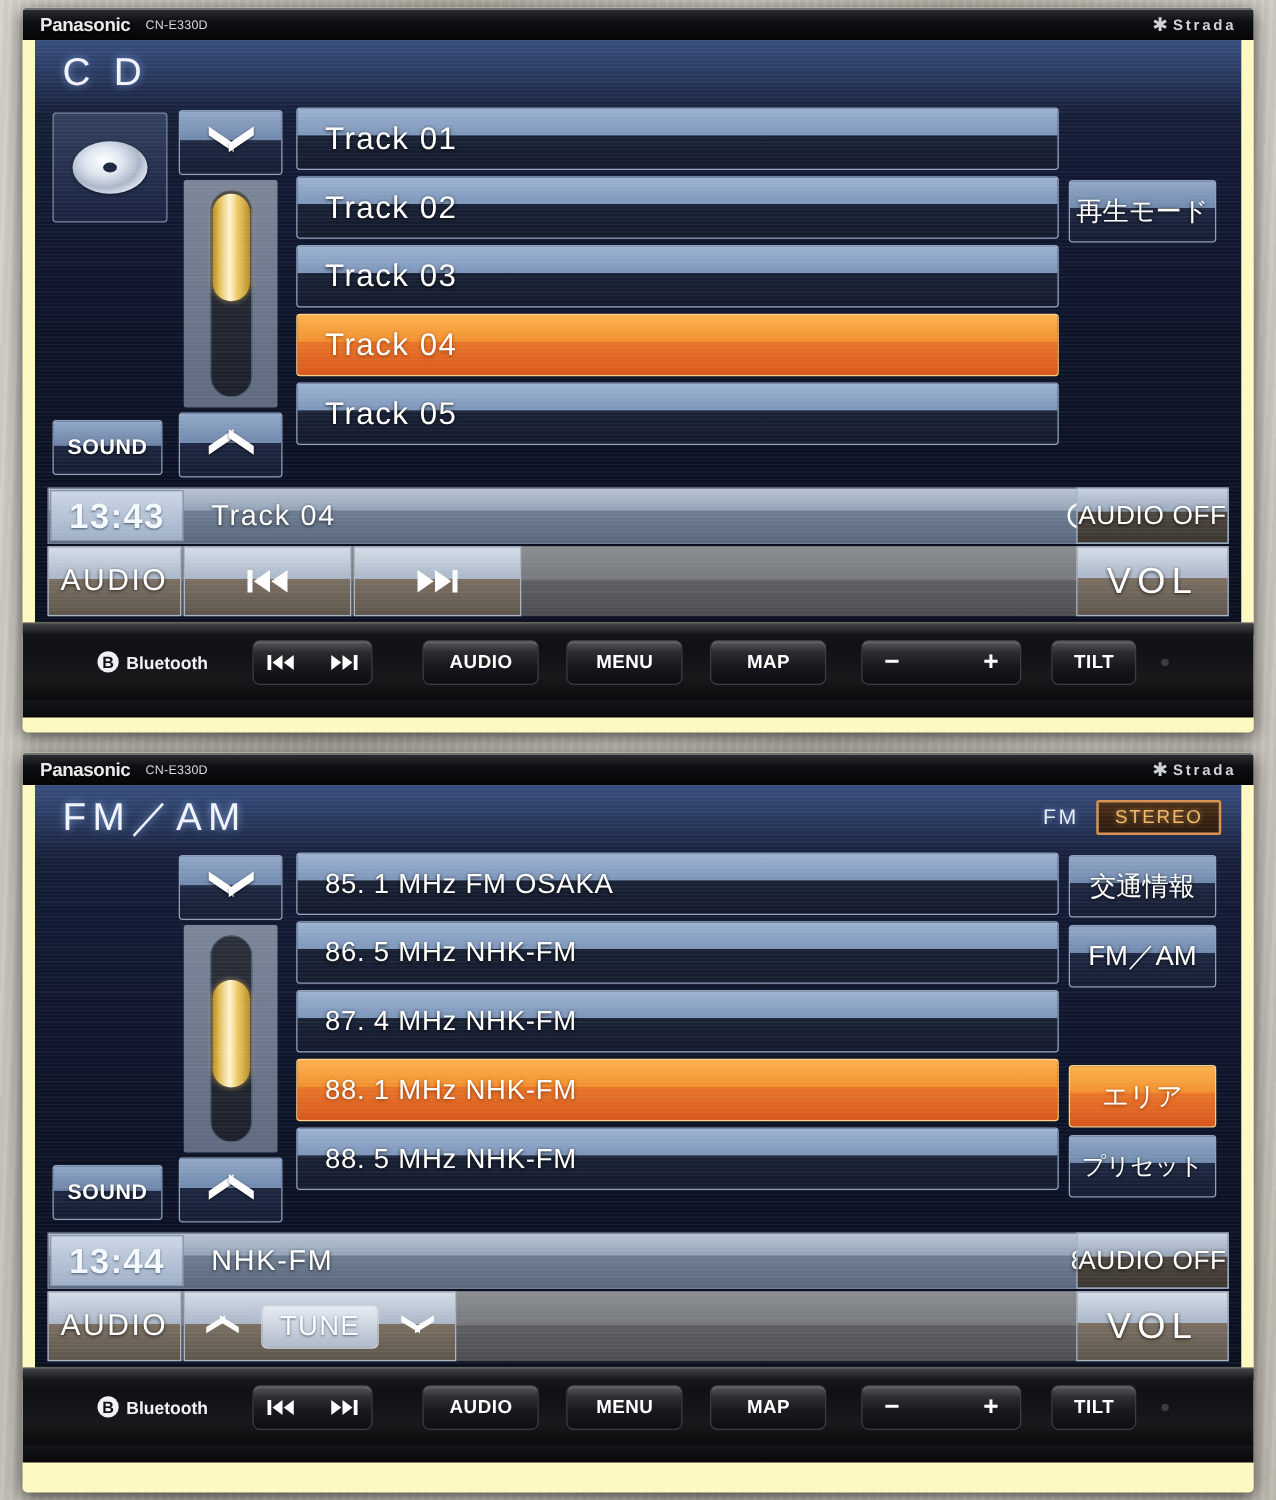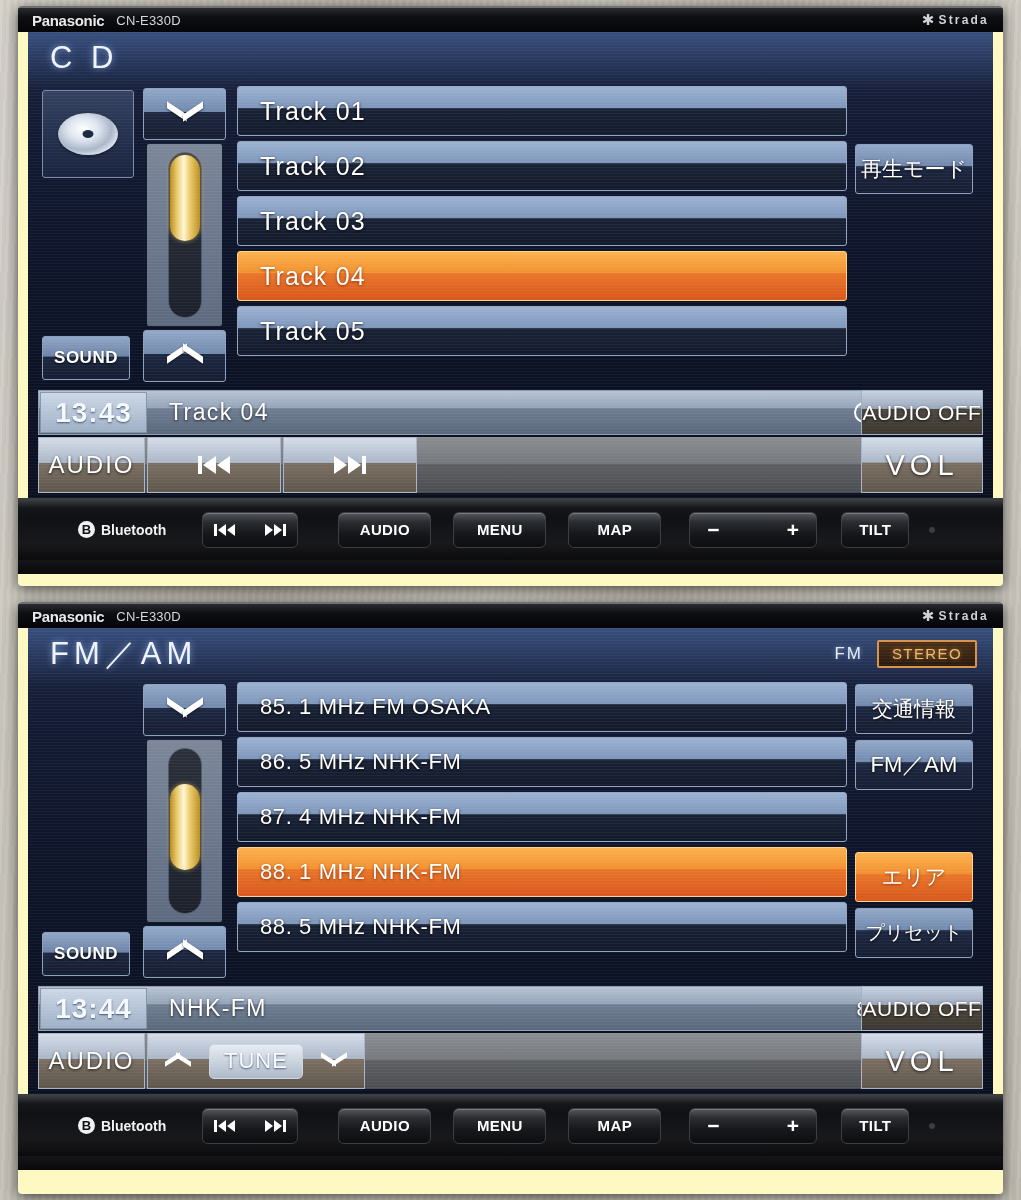--- a/index.html
+++ b/index.html
@@ -52,21 +52,21 @@
   }
   .brand {
     color: #e9e9ec;
     font-size: 15px;
     font-weight: bold;
     letter-spacing: -0.3px;
     text-shadow: 0 1px 1px #000;
   }
   .model {
     color: #d6d7da;
-    font-size: 13px;
+    font-size: 10px;
     margin-left: 12px;
     letter-spacing: .2px;
   }
   .strada {
     margin-left: auto;
     color: #cfd2d8;
     font-size: 12px;
     letter-spacing: 2.2px;
     font-weight: bold;
     display: flex;

